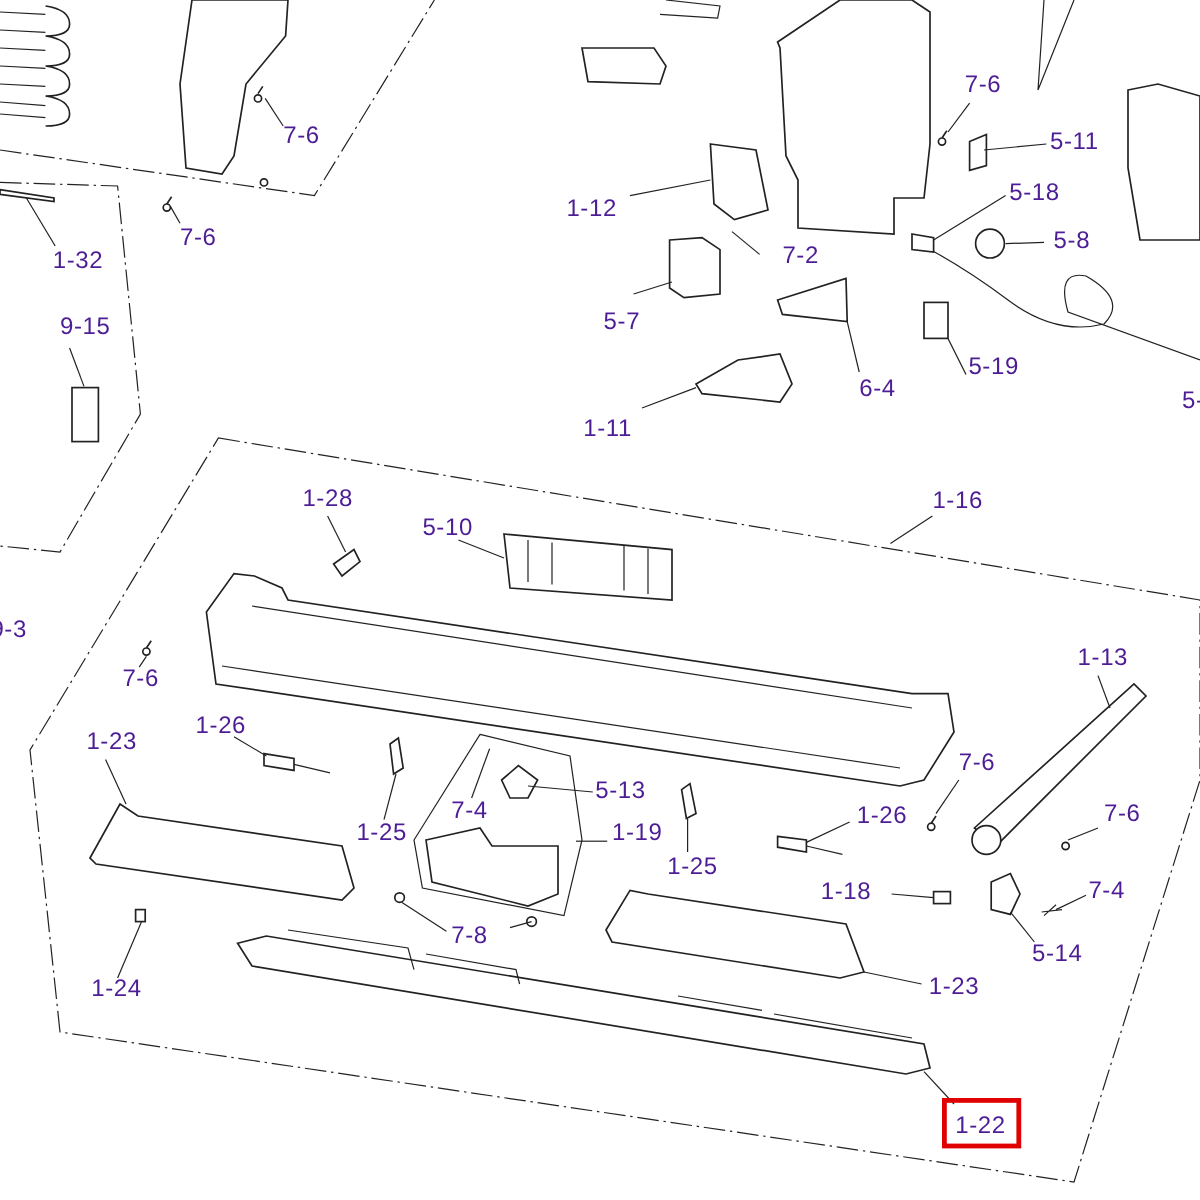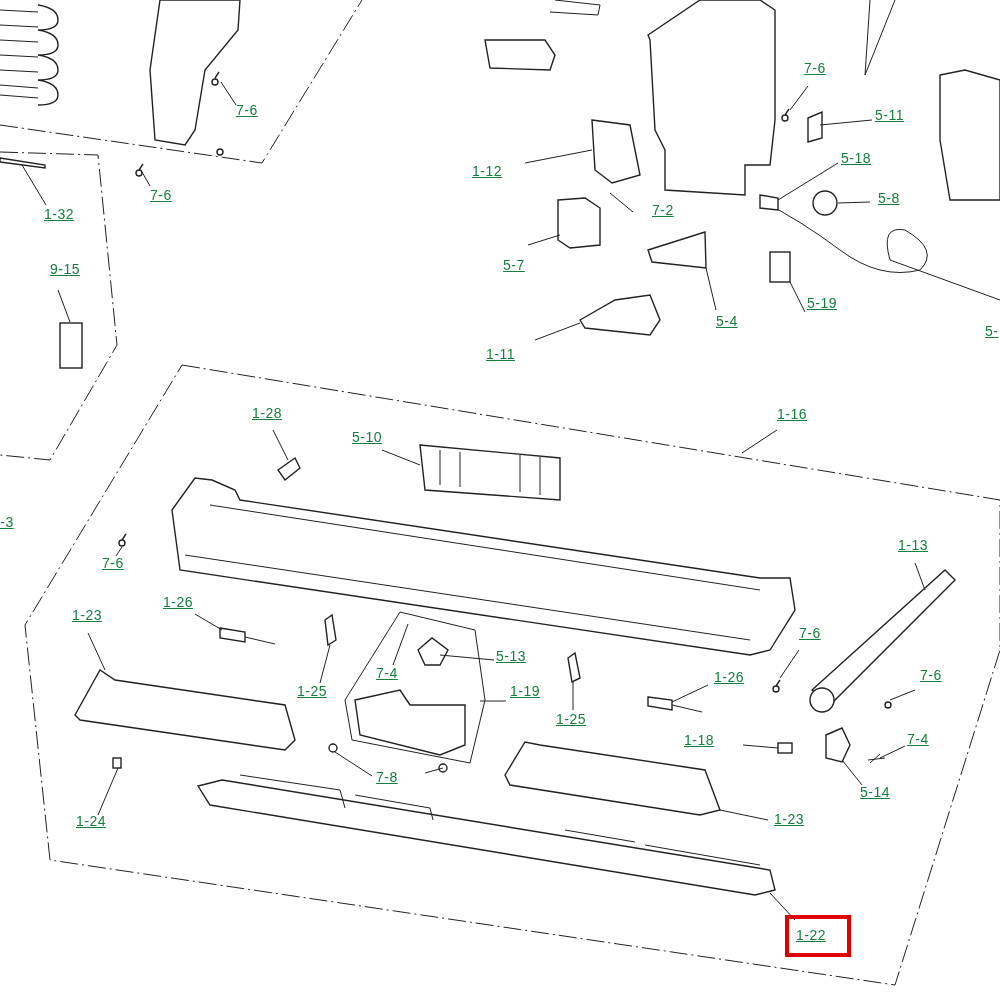--- a/index.html
+++ b/index.html
@@ -1,18 +1,18 @@
 <!DOCTYPE html>
 <html><head>
 <meta charset="utf-8">
 <style>
   html, body { margin:0; padding:0; background:#ffffff; }
   body { width:1000px; height:1000px; position:relative; overflow:hidden; font-family:"Liberation Sans", sans-serif; }
   svg.diagram { position:absolute; left:0; top:0; }
-  .lbl { position:absolute; font-size:14px; color:#15803d; line-height:1; white-space:nowrap; letter-spacing:0.5px;text-decoration:underline; }
+  .lbl { position:absolute; font-size:20px; color:#4c1d95; line-height:1; white-space:nowrap; letter-spacing:0.5px; }
   .highlight { position:absolute; border:4px solid #e00000; box-sizing:border-box; }
   .part { fill:#ffffff; stroke:#222; stroke-width:1.4; }
   .thin { fill:none; stroke:#222; stroke-width:1; }
   .dash { fill:none; stroke:#222; stroke-width:1; stroke-dasharray:18 4 2 4; }
   .lead { stroke:#222; stroke-width:1; fill:none; }
 </style>
 </head>
 <body>
 
 <svg class="diagram" width="1000" height="1000" viewBox="0 0 1000 1000">
@@ -138,21 +138,21 @@
 <div id="labels">
     <div class="lbl" style="left: 236px; top: 103px;">7-6</div>
     <div class="lbl" style="left: 150px; top: 188px;">7-6</div>
     <div class="lbl" style="left: 44px; top: 207px;">1-32</div>
     <div class="lbl" style="left: 34px; top: 262px; margin-left: 16px;">9-15</div>
     <div class="lbl" style="left: -8px; top: 515px;">9-3</div>
     <div class="lbl" style="left: 472px; top: 164px;">1-12</div>
     <div class="lbl" style="left: 652px; top: 203px;">7-2</div>
     <div class="lbl" style="left: 503px; top: 258px;">5-7</div>
     <div class="lbl" style="left: 486px; top: 347px;">1-11</div>
-    <div class="lbl" style="left: 716px; top: 314px;">5-4</div>
+    <div class="lbl" style="left: 716px; top: 314px;">6-4</div>
     <div class="lbl" style="left: 807px; top: 296px; text-align: right;">5-19</div>
     <div class="lbl" style="left: 804px; top: 61px;">7-6</div>
     <div class="lbl" style="left: 875px; top: 108px;">5-11</div>
     <div class="lbl" style="left: 841px; top: 151px; text-align: right;">5-18</div>
     <div class="lbl" style="left: 878px; top: 191px;">5-8</div>
     <div class="lbl" style="left: 985px; top: 324px;">5-</div>
     <div class="lbl" style="left: 252px; top: 406px;">1-28</div>
     <div class="lbl" style="left: 352px; top: 430px;">5-10</div>
     <div class="lbl" style="left: 777px; top: 407px;">1-16</div>
     <div class="lbl" style="left: 102px; top: 556px;">7-6</div>

